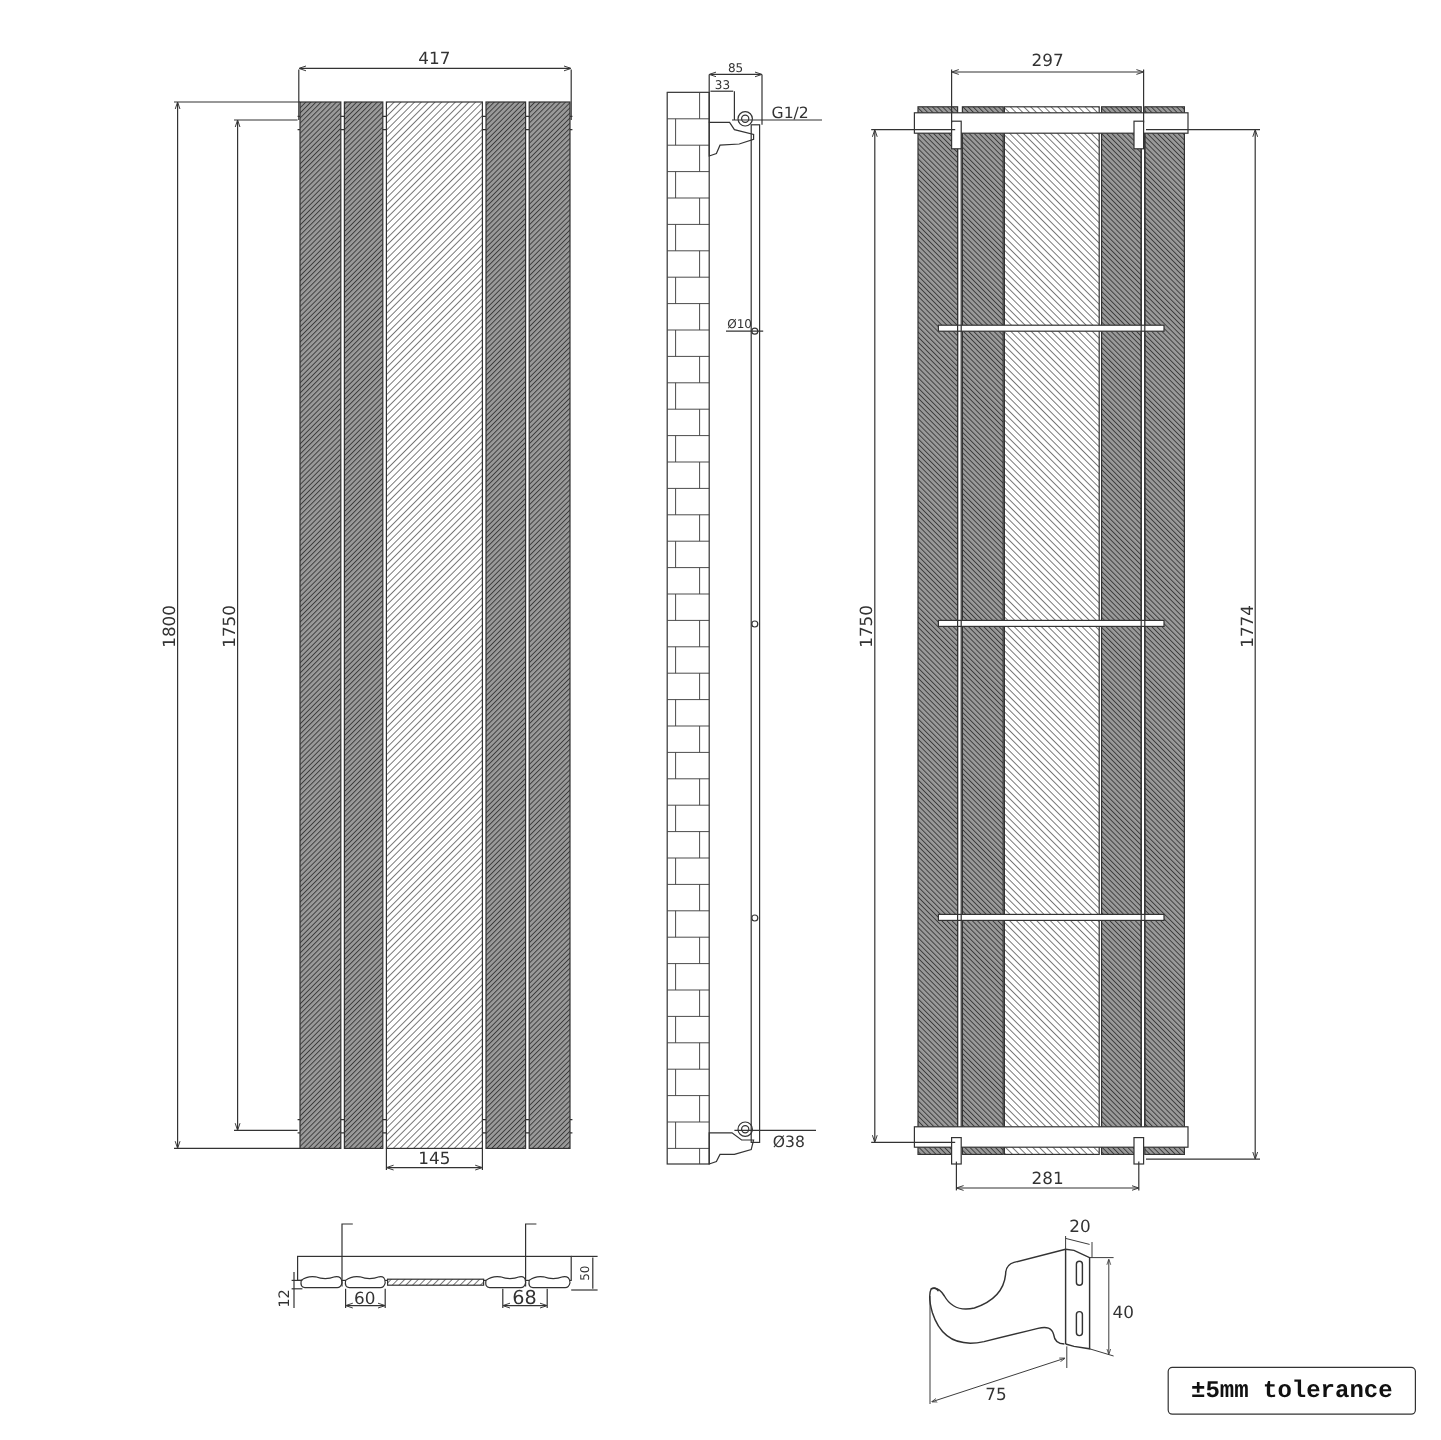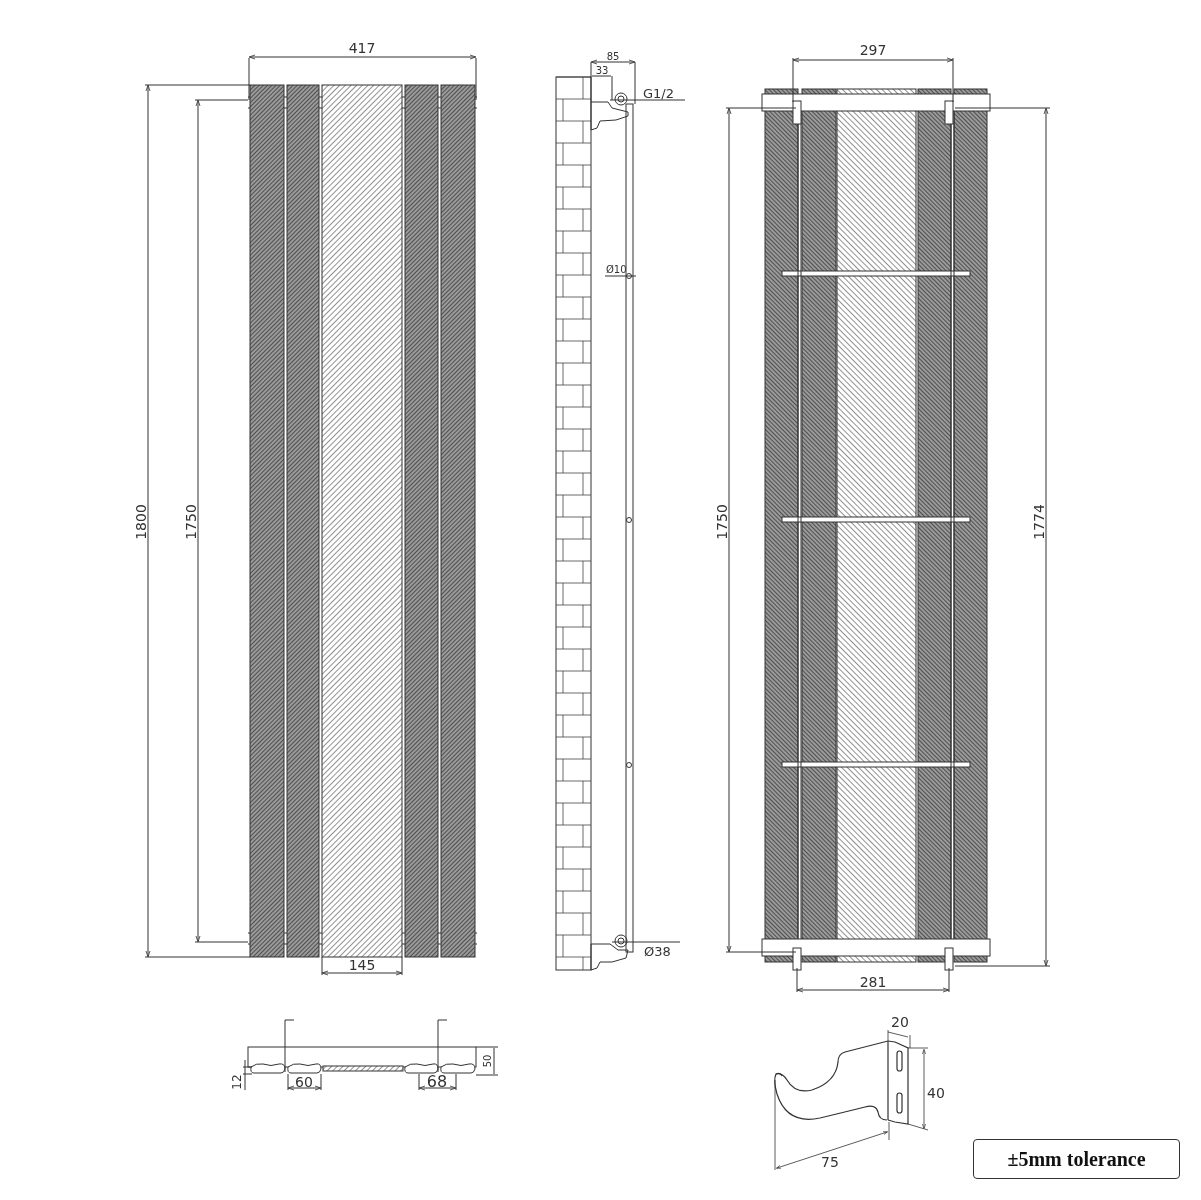--- a/index.html
+++ b/index.html
@@ -1,20 +1,20 @@
 <!DOCTYPE html>
 <html><head>
 <meta charset="utf-8">
 <style>
   html,body{margin:0;padding:0;background:#ffffff;}
   body{width:1201px;height:1200px;position:relative;overflow:hidden;font-family:"DejaVu Sans",sans-serif;}
   svg{position:absolute;left:0;top:0;}
   .dim{font-family:"DejaVu Sans",sans-serif;font-size:14px;fill:#333;}
   .dims{font-family:"DejaVu Sans",sans-serif;font-size:10px;fill:#333;}
-  .tol{position:absolute;left:973px;top:1139px;width:207px;height:40px;border:1.5px solid #333;border-radius:4px;box-sizing:border-box;display:flex;align-items:center;justify-content:center;font-family:Liberation Serif, serif;font-weight:bold;font-size:20px;color:#111;background:#fff;}
+  .tol{position:absolute;left:973px;top:1139px;width:207px;height:40px;border:1.5px solid #333;border-radius:4px;box-sizing:border-box;display:flex;align-items:center;justify-content:center;font-family:Liberation Mono, monospace;font-weight:bold;font-size:20px;color:#111;background:#fff;}
 </style>
 </head>
 <body>
 
 <svg width="1201" height="1200" viewBox="0 0 1201 1200">
   <defs>
     <pattern id="hatchDark" patternUnits="userSpaceOnUse" width="3" height="3" patternTransform="rotate(45)">
       <rect width="3" height="3" fill="#9a9a9a"></rect>
       <line x1="0" y1="0" x2="0" y2="3" stroke="#3c3c3c" stroke-width="1.6"></line>
     </pattern>

